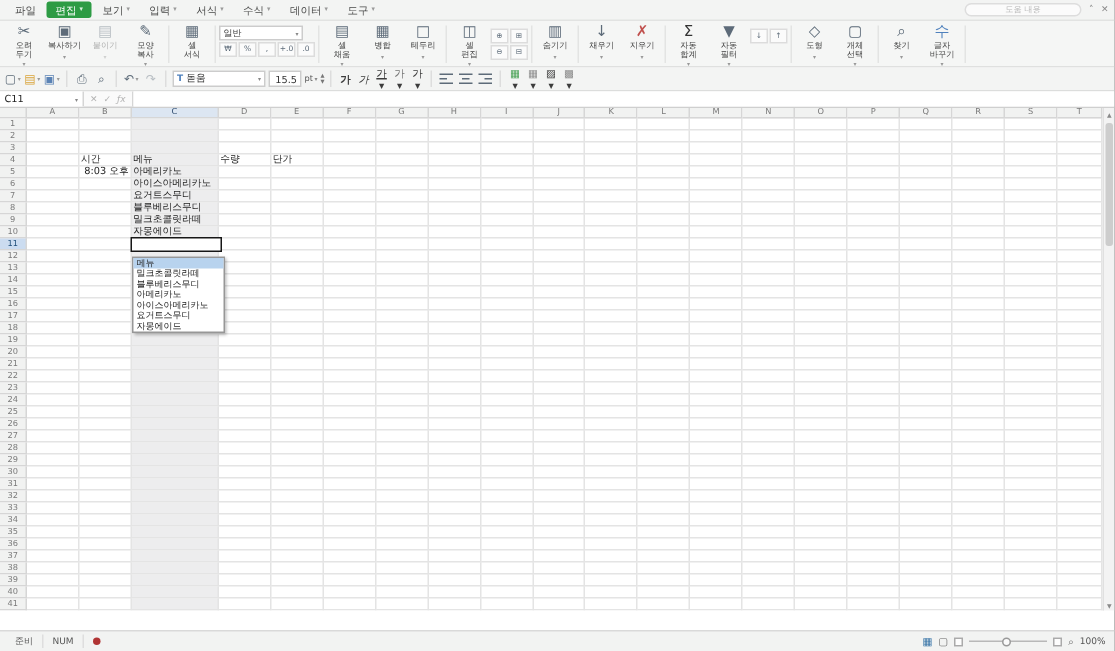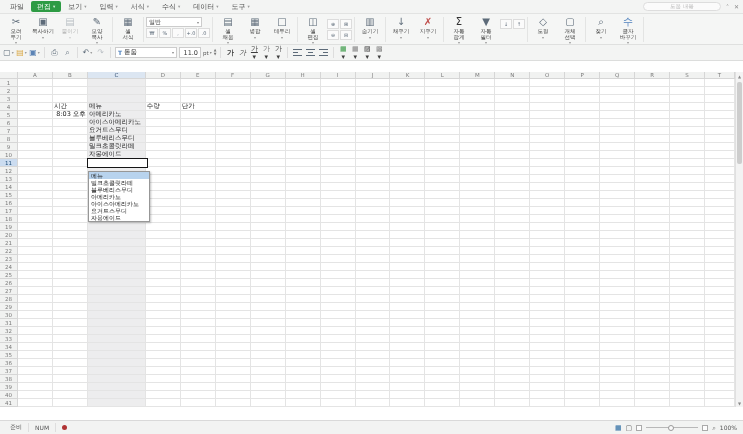--- a/index.html
+++ b/index.html
@@ -363,21 +363,21 @@
       <div class="tbtn dis">
         <span>↷</span>
       </div>
       <div class="tsep"></div>
       <div class="fontcombo">
         <span class="ficon">T</span>
         <span>돋움</span>
         <i>▾</i>
       </div>
       <div class="sizebox">
-        <span>11.0</span>
+        <span>15.5</span>
       </div>
       <div class="unit">
         <span>pt</span>
         <i>▾</i>
       </div>
       <div class="stepper">
         <span>▲</span>
         <span>▼</span>
       </div>
       <div class="tsep"></div>
@@ -435,20 +435,32 @@
         <span>▨</span>
         <span class="bar" style="background: rgb(232, 201, 58);"></span>
         <i class="tc">▾</i>
       </div>
       <div class="stylebtn">
         <span style="color: rgb(138, 138, 138);">▩</span>
         <i class="tc">▾</i>
       </div>
     </div>
 
+  <div class="formulabar">
+    <div class="namebox">
+      <span>C11</span>
+      <i>▾</i>
+    </div>
+    <div class="fxbtns">
+      <span>✕</span>
+      <span>✓</span>
+      <span style="font-style:italic">ƒx</span>
+    </div>
+    <div class="fxinput"></div>
+  </div>
 
   <div class="grid" id="grid">
       <div class="grow">
         <div class="gh" style="width: 18px; height: 7px;"></div>
         <div class="gh" style="width: 35px; height: 7px;">A</div>
         <div class="gh" style="width: 35px; height: 7px;">B</div>
         <div class="gh selcol" style="width: 58px; height: 7px;">C</div>
         <div class="gh" style="width: 35px; height: 7px;">D</div>
         <div class="gh" style="width: 35px; height: 7px;">E</div>
         <div class="gh" style="width: 35px; height: 7px;">F</div>

